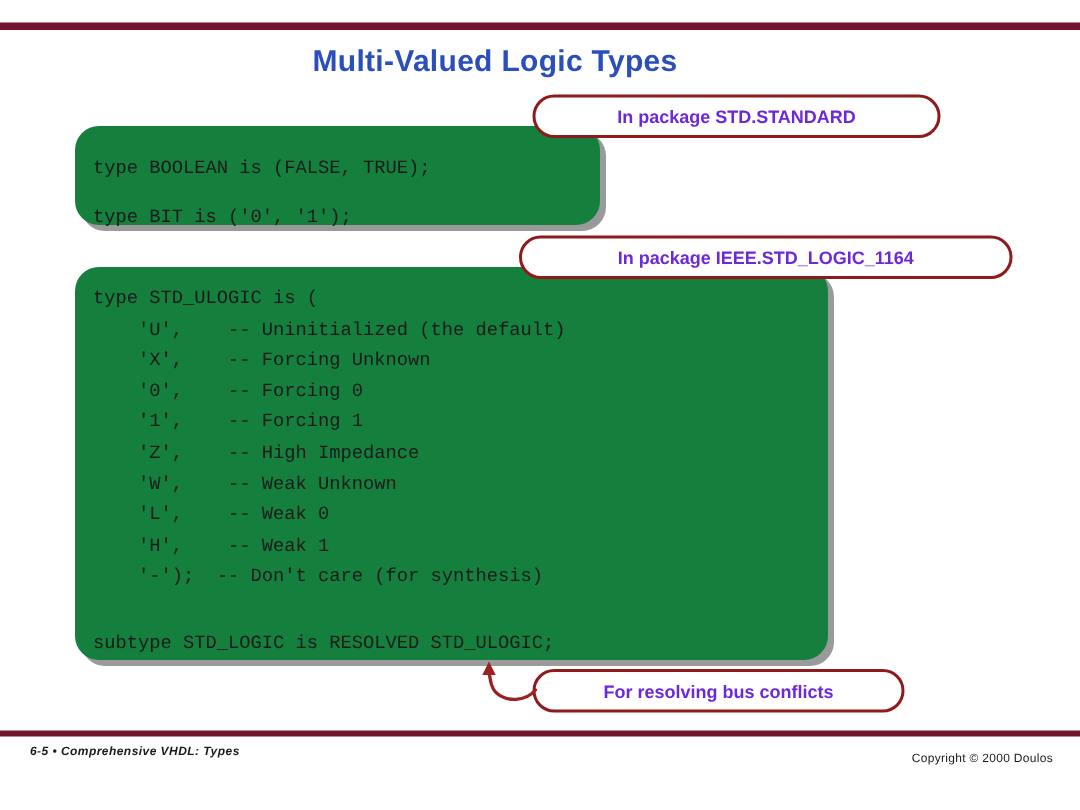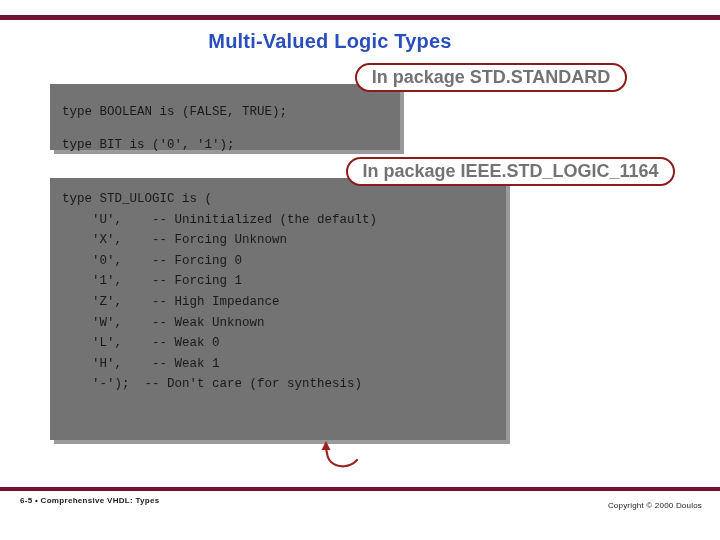--- a/index.html
+++ b/index.html
@@ -41,23 +41,24 @@
     font-size: 20px;
     font-weight: bold;
     color: #2a4fbd;
     letter-spacing: 0.2px;
     white-space: nowrap;
   }
 
   
   .code-box {
     position: absolute;
-    background: #737373;
+    background: #15803d;
     box-sizing: border-box;
     box-shadow: 4px 4px 0 0 #9a9a9a;
+    border-radius: 16px;
   }
   .code-box pre {
     margin: 0;
     font-family: "Liberation Mono", "DejaVu Sans Mono", monospace;
     font-size: 12.5px;
     line-height: 19.5px;
     color: #1a1a1a;
     white-space: pre;
   }
   #code-box-standard {
@@ -66,41 +67,41 @@
     width: 350px;
     height: 66px;
     padding: 12px 0 0 12px;
   }
   #code-box-standard pre {
     line-height: 33px;
   }
   #code-box-stdlogic {
     left: 50px;
     top: 178px;
-    width: 456px;
+    width: 502px;
     height: 262px;
     padding: 11px 0 1px 12px;
   }
   #code-box-stdlogic pre.main {
     line-height: 20.6px;
   }
   #code-box-stdlogic pre.subtype-line {
     margin-top: 25px;
   }
 
   
   .callout {
     position: absolute;
     box-sizing: border-box;
     border: 2px solid #8e1b1b;
     border-radius: 999px;
     background: #ffffff;
-    color: #737373;
-    font-family: "Liberation Sans", sans-serif;
-    font-size: 18px;
+    color: #6d28d9;
+    font-family: "Liberation Sans", sans-serif;
+    font-size: 12px;
     font-weight: bold;
     display: flex;
     align-items: center;
     justify-content: center;
     white-space: nowrap;
   }
   #callout-standard {
     left: 355px;
     top: 63px;
     width: 272px;
@@ -141,20 +142,21 @@
   .footer-left {
     position: absolute;
     left: 20px;
     top: 496px;
     font-family: "Liberation Sans", sans-serif;
     font-size: 8px;
     font-weight: bold;
     color: #1a1a1a;
     letter-spacing: 0.3px;
     white-space: nowrap;
+    font-style: italic;
   }
   .footer-right {
     position: absolute;
     right: 18px;
     top: 501px;
     font-family: "Liberation Sans", sans-serif;
     font-size: 8px;
     color: #1a1a1a;
     letter-spacing: 0.2px;
     white-space: nowrap;
@@ -182,26 +184,30 @@
     <pre class="main">type STD_ULOGIC is (
     'U',    -- Uninitialized (the default)
     'X',    -- Forcing Unknown
     '0',    -- Forcing 0
     '1',    -- Forcing 1
     'Z',    -- High Impedance
     'W',    -- Weak Unknown
     'L',    -- Weak 0
     'H',    -- Weak 1
     '-');  -- Don't care (for synthesis)</pre>
+    <pre class="subtype-line">subtype STD_LOGIC is RESOLVED STD_ULOGIC;</pre>
   </div>
 
   <div class="callout" id="callout-ieee">
     <span>In package IEEE.STD_LOGIC_1164</span>
   </div>
 
+  <div class="callout" id="callout-resolving">
+    <span>For resolving bus conflicts</span>
+  </div>
 
   <svg id="arrow-svg" viewBox="0 0 60 40">
     <path d="M 47 26 C 40 34, 28 34, 21 28 C 18 25.5, 16.5 20, 16 12" fill="none" stroke="#9e2121" stroke-width="2.2" stroke-linecap="round"></path>
     <path d="M 16 7 L 11.5 16 L 20.5 16 Z" fill="#9e2121"></path>
   </svg>
 
   <div class="footer-rule"></div>
 
   <div class="footer-left">6-5  •  Comprehensive VHDL: Types</div>
 

